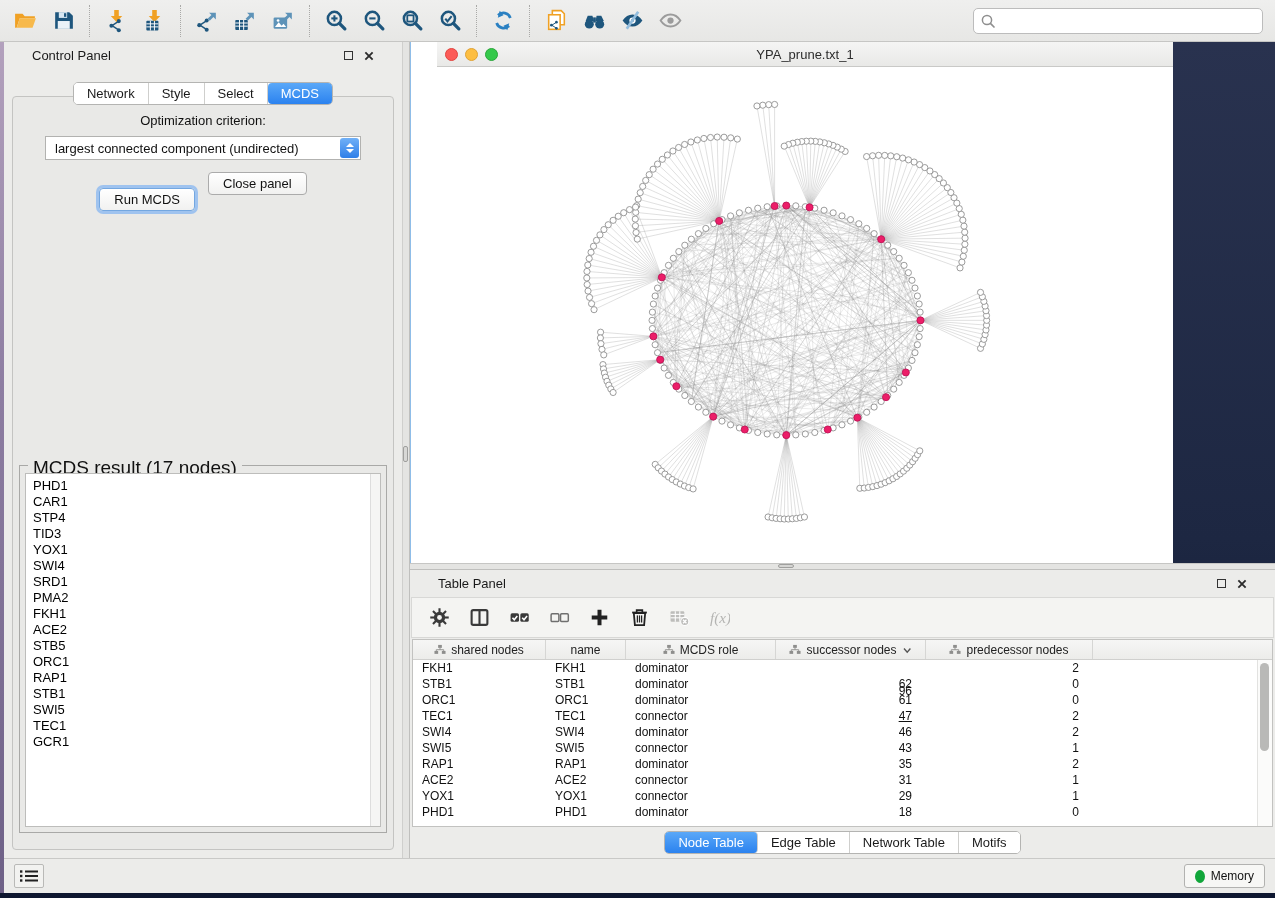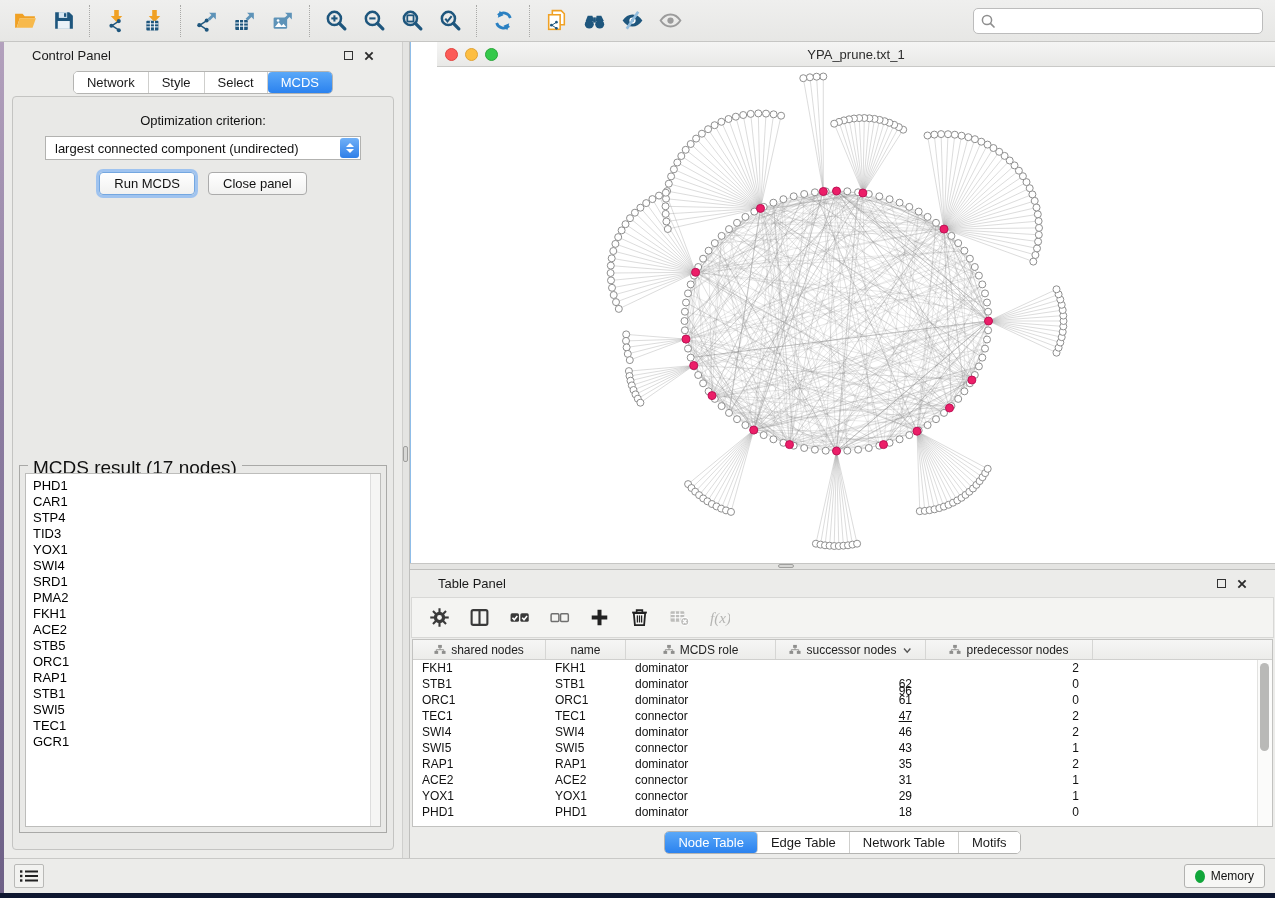--- a/index.html
+++ b/index.html
@@ -24,56 +24,56 @@
   .win-icons{margin-left:auto;display:flex;gap:11px;align-items:center;}
   .win-float{width:9px;height:9px;border:1.5px solid #333;display:inline-block;}
   .win-close{display:inline-flex;}
   .seg{display:flex;background:#fff;border:1px solid #b4b4b2;border-radius:5px;}
   .seg-item{padding:3px 13px;font-size:13px;color:#1a1a1a;background:#fff;border-right:1px solid #cfcfcd;}
   .seg-item:first-child{border-radius:4px 0 0 4px;}
   .seg-item:last-child{border-right:none;border-radius:0 4px 4px 0;text-align:right;}
   .seg-item.active{background:linear-gradient(#5aa8f8,#2b82ef);color:#fff;border-radius:4px;}
   
   .control-panel{position:absolute;left:4px;top:42px;width:398px;height:816px;background:#ececea;z-index:2;}
-  .cp-tabs{display:flex;justify-content:center;margin-top:2px;position:relative;z-index:3;}
+  .cp-tabs{display:flex;justify-content:center;margin-top:13px;position:relative;z-index:3;}
   .cp-body{position:absolute;left:8px;right:8px;top:54px;bottom:8px;background:#e9e9e7;
            border:1px solid #c4c4c2;border-radius:4px;}
   .opt-label{text-align:center;margin-top:16px;font-size:13px;color:#111;}
   .select-ctl{position:relative;width:316px;height:24px;margin:8px auto 0;background:#fff;
               border:1px solid #b2b2b0;border-radius:0;font-size:13px;display:flex;
               align-items:center;padding-left:9px;color:#111;}
   .select-spin{position:absolute;right:1px;top:1px;bottom:1px;width:19px;border-radius:3px;
                background:linear-gradient(#71b1f7,#2f7fe8);display:flex;flex-direction:column;
                align-items:center;justify-content:center;gap:2px;}
   .chev-up{width:0;height:0;border-left:4px solid transparent;border-right:4px solid transparent;
            border-bottom:4px solid #fff;}
   .chev-down{width:0;height:0;border-left:4px solid transparent;border-right:4px solid transparent;
            border-top:4px solid #fff;}
   .btn-row{display:flex;justify-content:center;gap:13px;margin-top:12px;}
   .btn{height:23px;padding:0 14px;font-size:13px;color:#111;font-family:inherit;
        background:linear-gradient(#ffffff,#f1f1f0);border:1px solid #ababab;border-radius:4px;
        display:flex;align-items:center;}
-  .btn.focus-ring{box-shadow:0 0 0 3px rgba(110,170,245,.6);border-color:#74a7e0;}
+  .btn.focus-ring{box-shadow:0 0 0 3px rgba(110,170,245,.6);border-color:#74a7e0;margin-top:16px;}
   .groupbox{position:absolute;left:6px;right:6px;top:368px;bottom:16px;border:1px solid #a9a9a7;}
   .group-legend{position:absolute;top:-9px;left:8px;background:#e9e9e7;padding:0 5px;font-size:19px;color:#111;}
   .list-box{position:absolute;left:5px;right:5px;top:7px;bottom:5px;background:#fff;
             border:1px solid #bdbdbb;overflow:hidden;}
   .list-items{padding:4px 0 0 7px;font-size:13px;line-height:16px;color:#000;}
   .list-scroll{position:absolute;top:0;bottom:0;right:0;width:10px;background:#f5f5f4;border-left:1px solid #ddd;}
   
   .vsplit{position:absolute;left:402px;top:42px;width:8px;height:816px;background:#e4e4e2;
           border-left:1px solid #cfcfcd;border-right:1px solid #bfbfbd;z-index:2;}
   .vsplit .handle{position:absolute;top:404px;left:0;width:5px;height:16px;background:#d8d8d6;
                   border:1px solid #9f9f9d;border-radius:2px;}
   .hsplit{position:absolute;left:410px;top:563px;width:865px;height:7px;background:#e4e4e2;
           border-top:1px solid #c6c6c4;border-bottom:1px solid #bfbfbd;z-index:3;}
   .hsplit .handle{position:absolute;left:368px;top:0;width:16px;height:4px;background:#d5d5d3;
                   border:1px solid #a0a09e;border-radius:2px;}
   
-  .net-panel{position:absolute;left:410px;top:42px;width:865px;height:521px;background:#fff;z-index:2;
+  .net-panel{position:absolute;left:410px;top:42px;width:763px;height:521px;background:#fff;z-index:2;
              border-left:1px solid #8fbde8;padding-left:26px;}
   .net-head{height:25px;background:linear-gradient(#f5f5f4,#e9e9e7);border-bottom:1px solid #c9c9c7;
             position:relative;display:flex;align-items:center;}
   .lights{display:flex;gap:7px;position:absolute;left:8px;}
   .light{width:13px;height:13px;border-radius:50%;}
   .light.red{background:#fc5b57;border:1px solid #e2443f;}
   .light.yellow{background:#fdbe41;border:1px solid #e0a334;}
   .light.green{background:#35c94b;border:1px solid #2aa63a;}
   .net-title{flex:1;text-align:center;font-size:13px;color:#2c2c2c;}
   .net-canvas{position:absolute;left:0;top:26px;right:0;bottom:0;background:#fff;}

